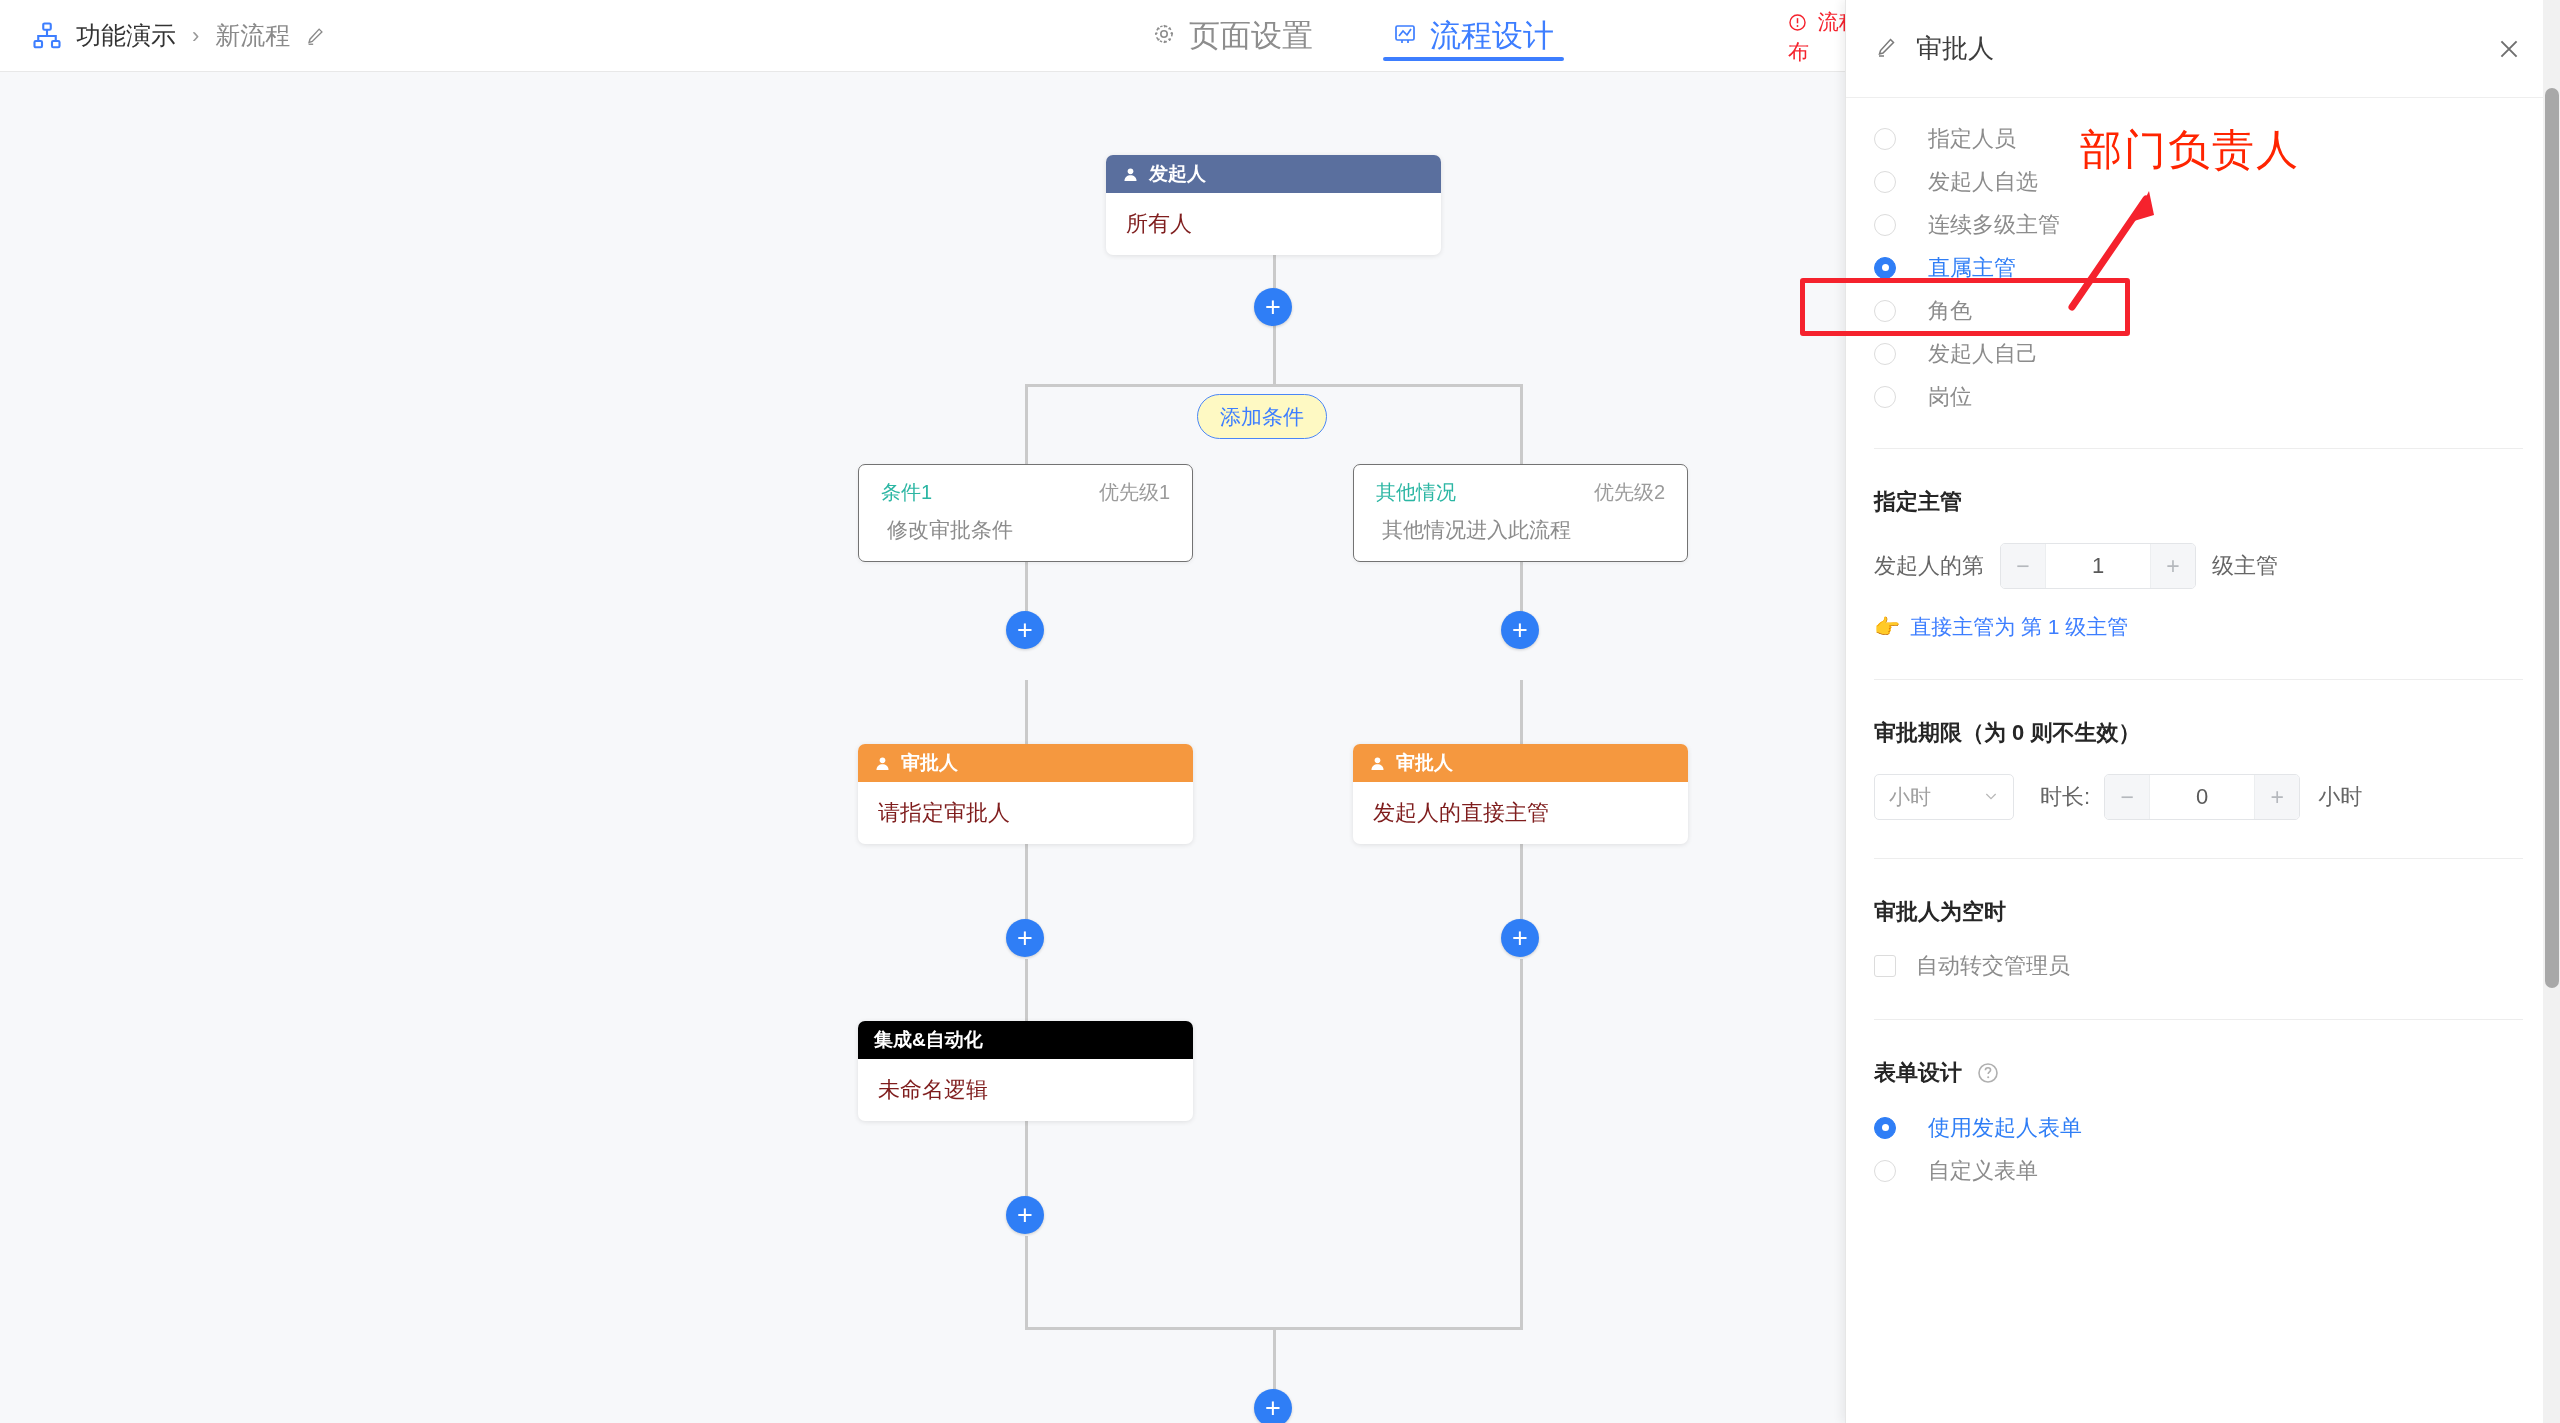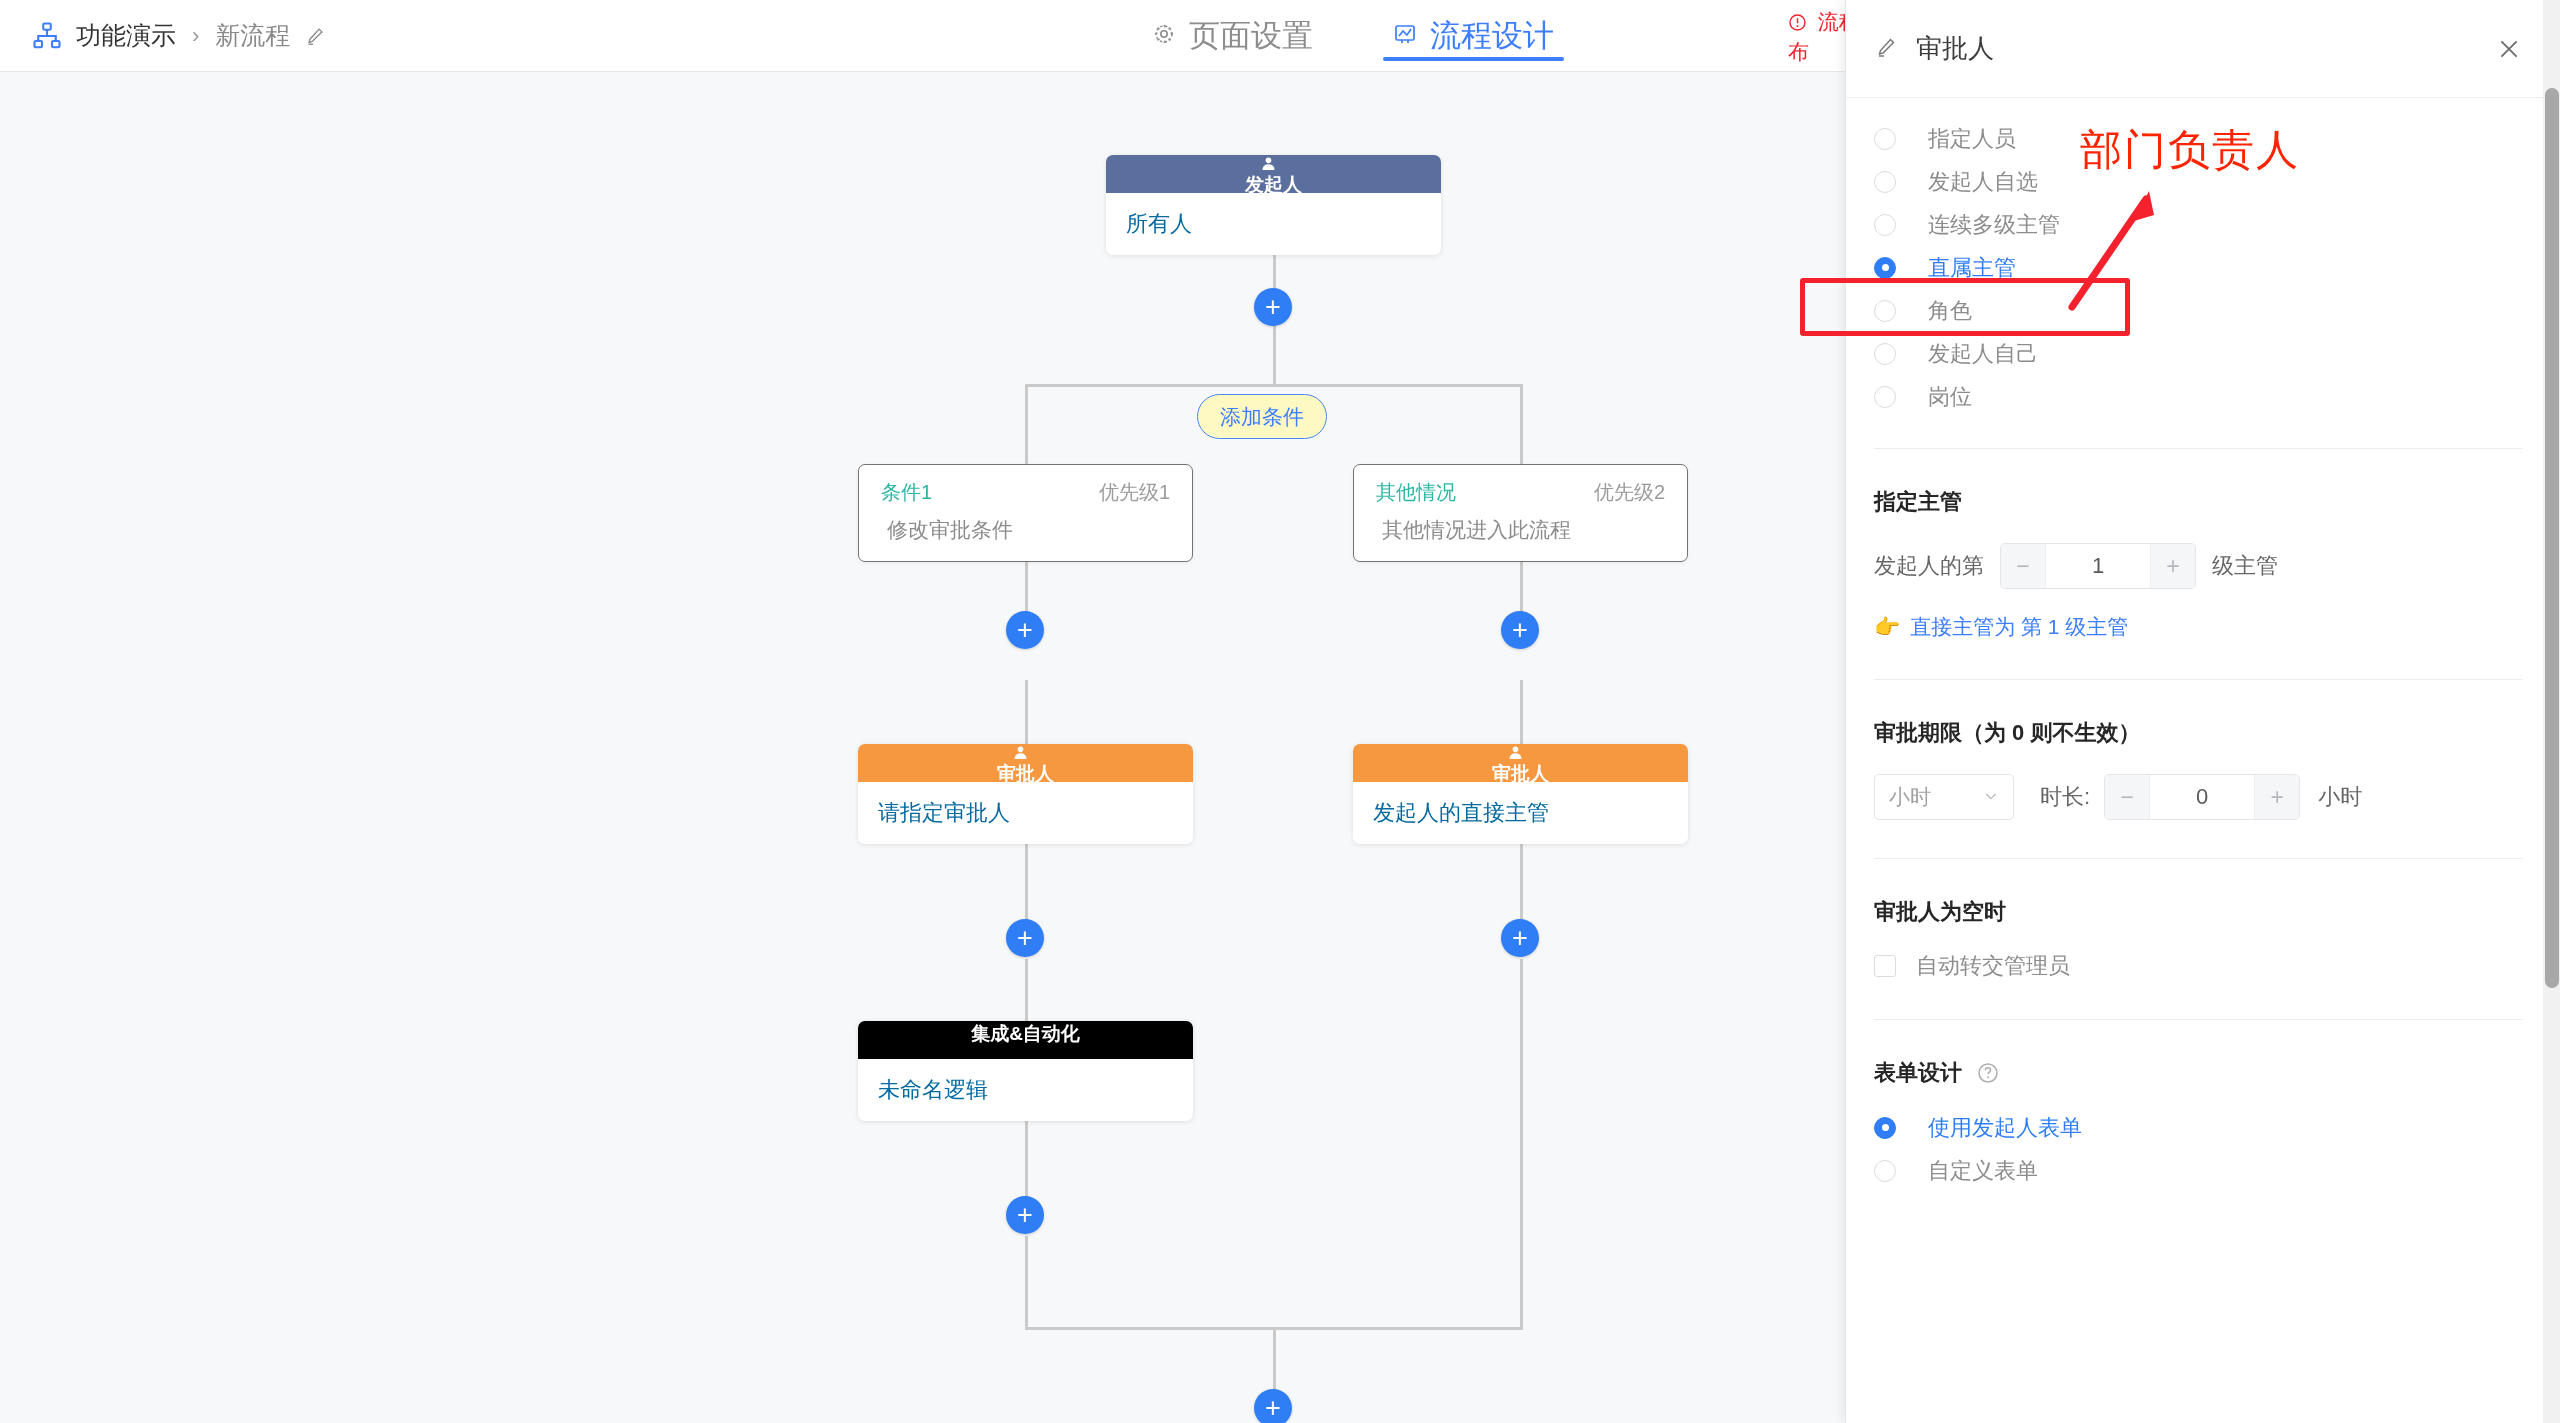--- a/index.html
+++ b/index.html
@@ -83,26 +83,26 @@
     width: 335px;
     background: #ffffff;
     border-radius: 7px;
     box-shadow: 0 1px 5px rgba(0,0,0,0.10);
     overflow: hidden;
     cursor: pointer;
   }
   .node-head {
     height: 38px; display: flex; align-items: center;
     padding: 0 16px; color: #ffffff;
-    font-size: 19px; font-weight: bold; flex-direction: column;
+    font-size: 19px; font-weight: bold;
   }
   .node-head .hicon { margin-right: 10px; display:flex; align-items:center; }
   .node-body {
     height: 62px; display: flex; align-items: center;
-    padding: 0 20px; font-size: 22px; color: #0369a1;
+    padding: 0 20px; font-size: 22px; color: #7f1d1d;
   }
   .node.start .node-head { background: #5a6f9e; }
   .node.approver .node-head { background: #f5983f; }
   .node.integration .node-head { background: #000000; }
 
   .cond-node {
     position: absolute;
     width: 335px; height: 98px;
     background: #ffffff;
     border: 1px solid #737373;

